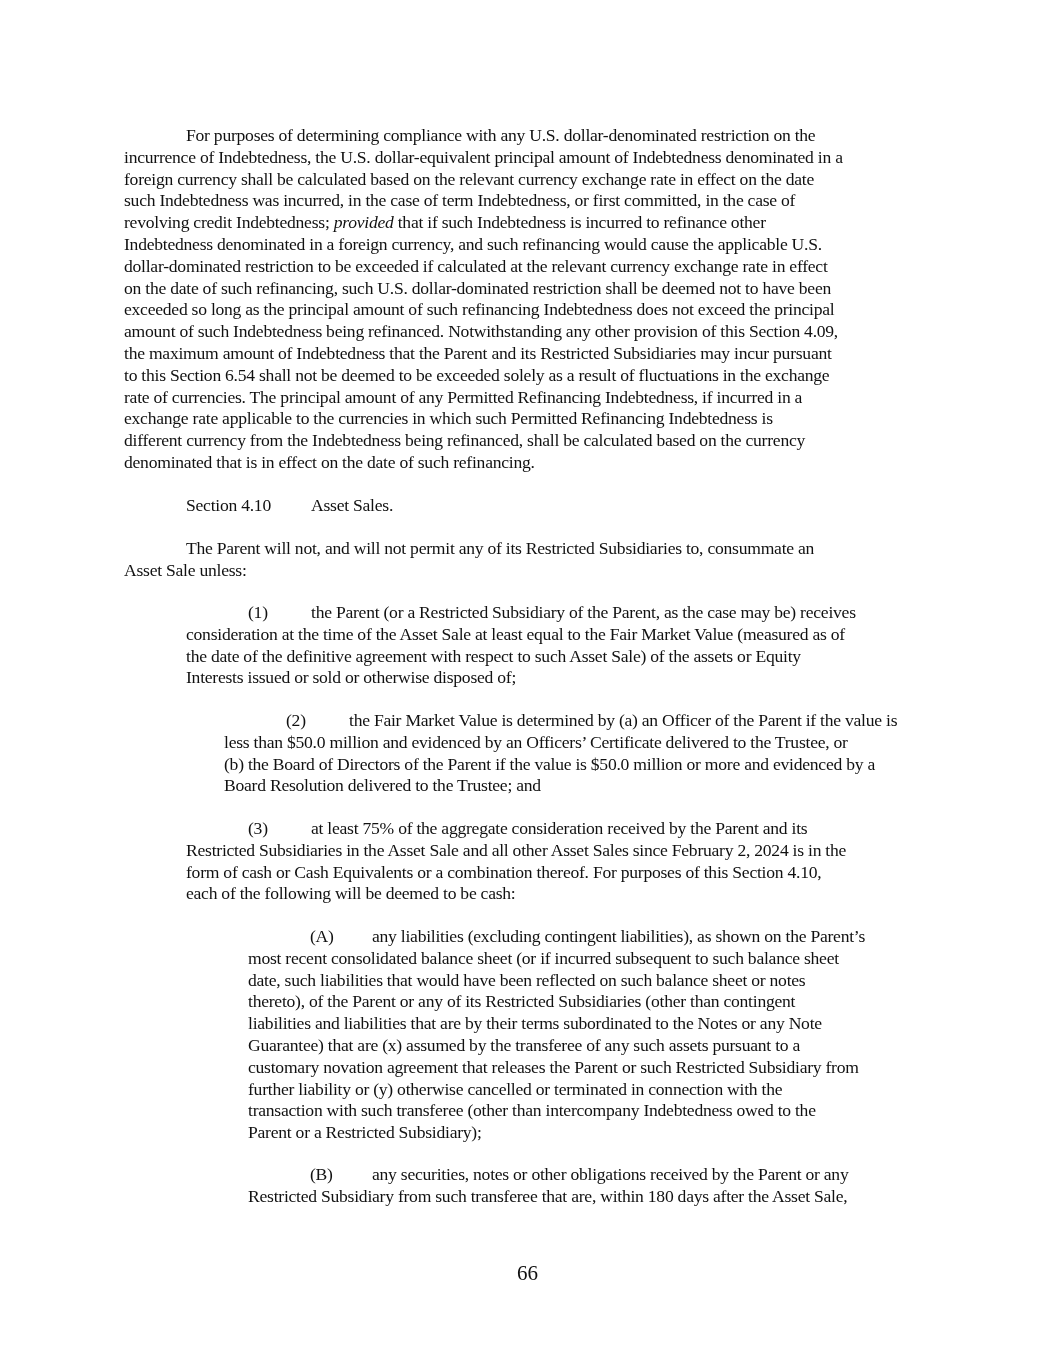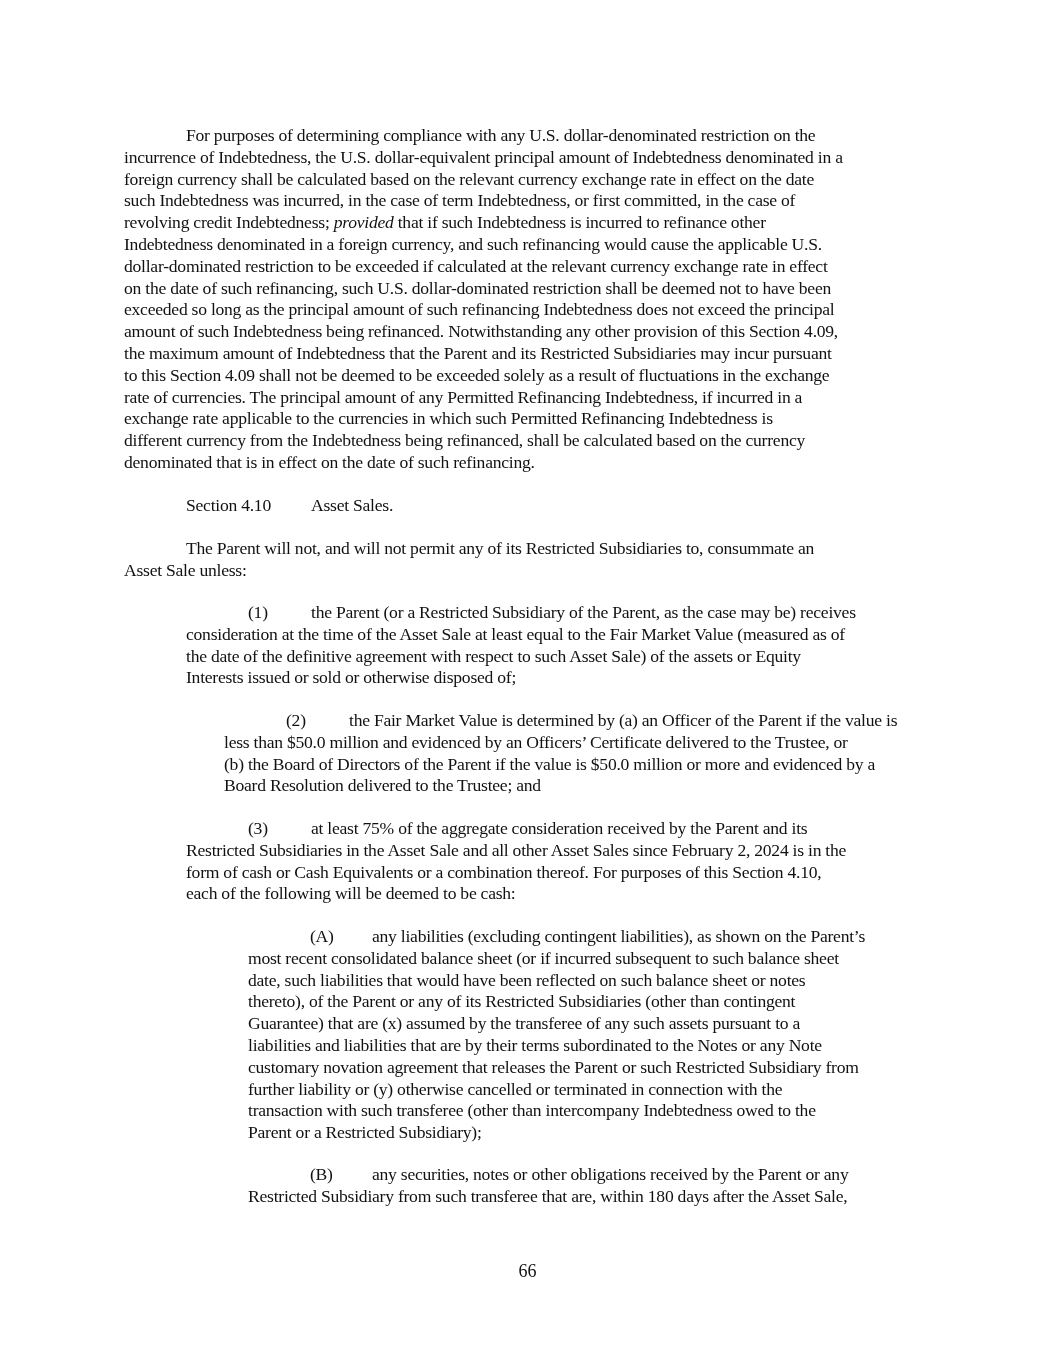--- a/index.html
+++ b/index.html
@@ -3,40 +3,40 @@
 <meta charset="utf-8">
 <style>
   html, body { margin:0; padding:0; background:#ffffff; }
   body { width:1055px; height:1365px; position:relative; overflow:hidden;
          font-family:"Liberation Serif", serif; color:#111; }
   .page { position:absolute; left:0; top:0; width:1055px; height:1032px; }
   .block { position:absolute; }
   .block .l { display:block; white-space:nowrap; font-size:17.6px; height:21.8px; line-height:21.8px; letter-spacing:-0.25px; }
   .tab { display:inline-block; }
   em { font-style:italic; }
-  .pageno { position:absolute; left:0; width:1055px; text-align:center; top:1261px; font-size:18px; }
+  .pageno { position:absolute; left:0; width:1055px; text-align:center; top:1261px; font-size:21px; }
 </style>
 </head>
 <body>
 
 <div class="page">
 
   <div class="block" style="left:124px; top:125px;">
     <span class="l" style="padding-left:62px;">For purposes of determining compliance with any U.S. dollar-denominated restriction on the</span>
     <span class="l">incurrence of Indebtedness, the U.S. dollar-equivalent principal amount of Indebtedness denominated in a</span>
     <span class="l">foreign currency shall be calculated based on the relevant currency exchange rate in effect on the date</span>
     <span class="l">such Indebtedness was incurred, in the case of term Indebtedness, or first committed, in the case of</span>
     <span class="l"><span>revolving credit Indebtedness;</span> <em>provided</em><span> that if such Indebtedness is incurred to refinance other</span></span>
     <span class="l">Indebtedness denominated in a foreign currency, and such refinancing would cause the applicable U.S.</span>
     <span class="l">dollar-dominated restriction to be exceeded if calculated at the relevant currency exchange rate in effect</span>
     <span class="l">on the date of such refinancing, such U.S. dollar-dominated restriction shall be deemed not to have been</span>
     <span class="l">exceeded so long as the principal amount of such refinancing Indebtedness does not exceed the principal</span>
     <span class="l">amount of such Indebtedness being refinanced.  Notwithstanding any other provision of this Section 4.09,</span>
     <span class="l">the maximum amount of Indebtedness that the Parent and its Restricted Subsidiaries may incur pursuant</span>
-    <span class="l">to this Section 4.09 shall not be deemed to be exceeded solely as a result of fluctuations in the exchange</span>
+    <span class="l">to this Section 6.54 shall not be deemed to be exceeded solely as a result of fluctuations in the exchange</span>
     <span class="l">rate of currencies.  The principal amount of any Permitted Refinancing Indebtedness, if incurred in a</span>
     <span class="l">exchange rate applicable to the currencies in which such Permitted Refinancing Indebtedness is</span>
     <span class="l">different currency from the Indebtedness being refinanced, shall be calculated based on the currency</span>
     <span class="l">denominated that is in effect on the date of such refinancing.</span>
   </div>
 
   <div class="block" style="left:186px; top:495px;">
     <span class="l"><span class="tab" style="width:125px;">Section 4.10</span><span>Asset Sales.</span></span>
   </div>
 
@@ -64,22 +64,22 @@
     <span class="l">Restricted Subsidiaries in the Asset Sale and all other Asset Sales since February 2, 2024 is in the</span>
     <span class="l">form of cash or Cash Equivalents or a combination thereof.  For purposes of this Section 4.10,</span>
     <span class="l">each of the following will be deemed to be cash:</span>
   </div>
 
   <div class="block" style="left:248px; top:926px;">
     <span class="l" style="padding-left:62px;"><span class="tab" style="width:62px;">(A)</span><span>any liabilities (excluding contingent liabilities), as shown on the Parent’s</span></span>
     <span class="l">most recent consolidated balance sheet (or if incurred subsequent to such balance sheet</span>
     <span class="l">date, such liabilities that would have been reflected on such balance sheet or notes</span>
     <span class="l">thereto), of the Parent or any of its Restricted Subsidiaries (other than contingent</span>
+    <span class="l">liabilities and liabilities that are by their terms subordinated to the Notes or any Note</span>
     <span class="l">Guarantee) that are (x) assumed by the transferee of any such assets pursuant to a</span>
-    <span class="l">liabilities and liabilities that are by their terms subordinated to the Notes or any Note</span>
     <span class="l">customary novation agreement that releases the Parent or such Restricted Subsidiary from</span>
     <span class="l">further liability or (y) otherwise cancelled or terminated in connection with the</span>
     <span class="l">transaction with such transferee (other than intercompany Indebtedness owed to the</span>
     <span class="l">Parent or a Restricted Subsidiary);</span>
   </div>
 
   <div class="block" style="left:248px; top:1164px;">
     <span class="l" style="padding-left:62px;"><span class="tab" style="width:62px;">(B)</span><span>any securities, notes or other obligations received by the Parent or any</span></span>
     <span class="l">Restricted Subsidiary from such transferee that are, within 180 days after the Asset Sale,</span>
   </div>

